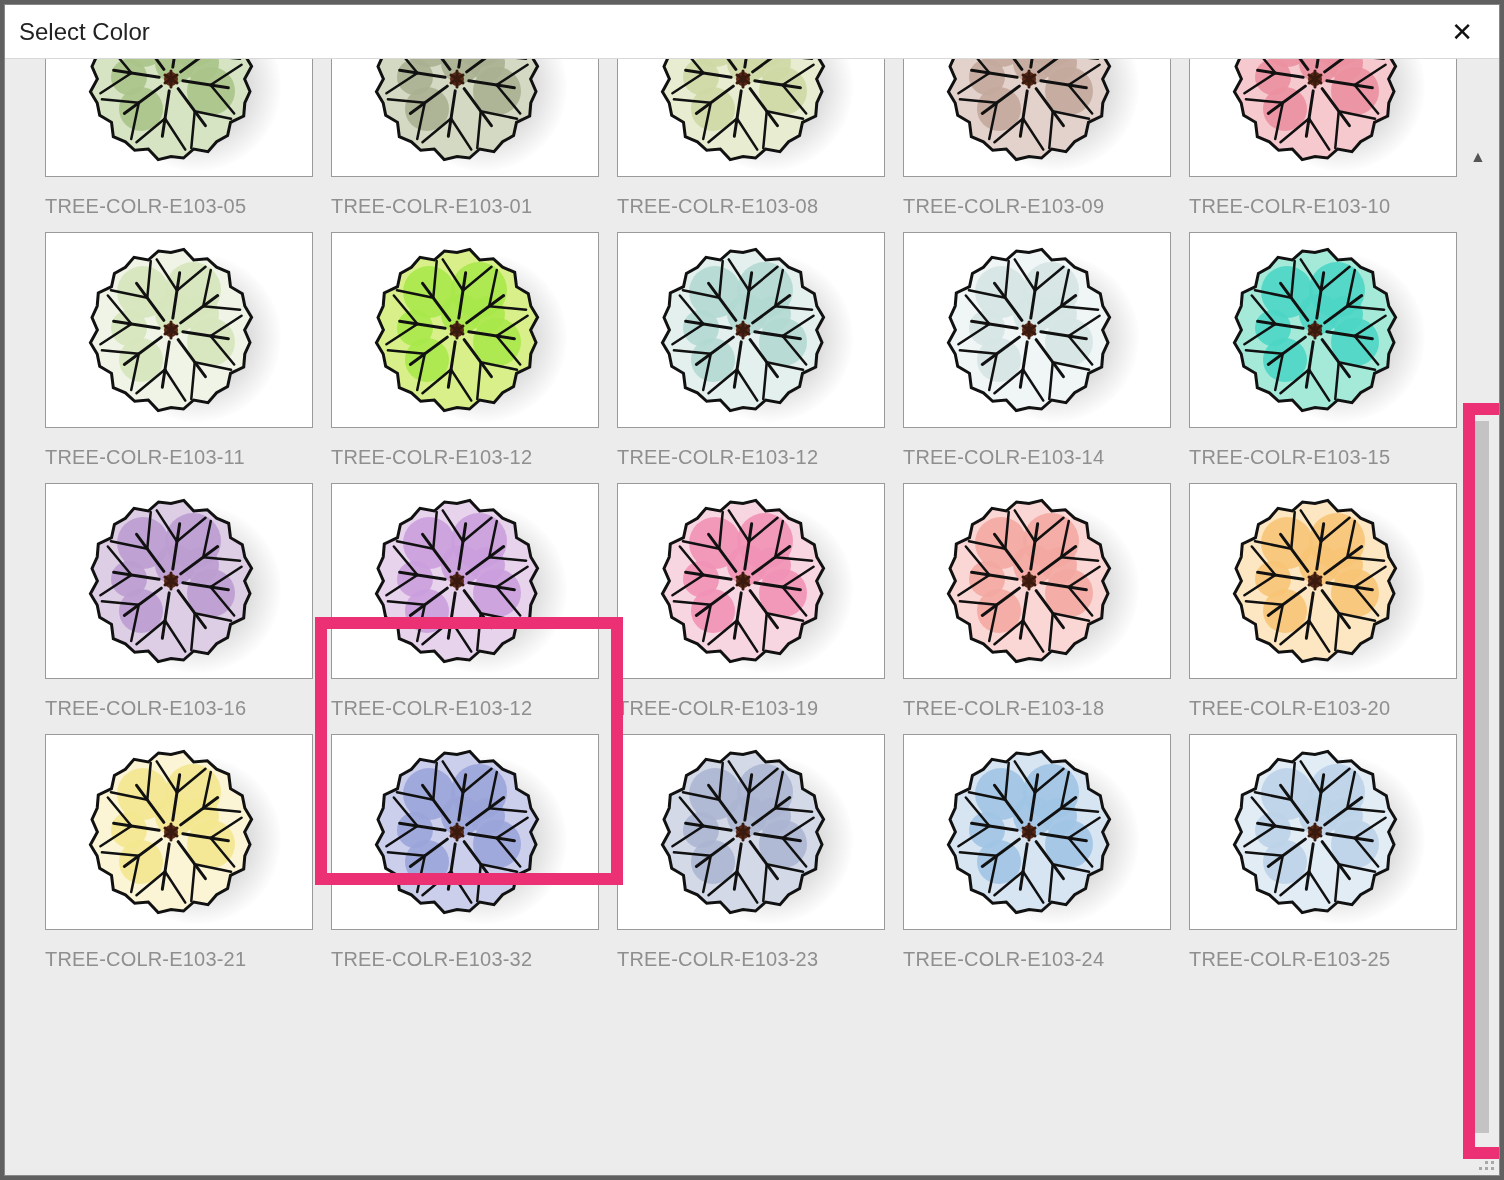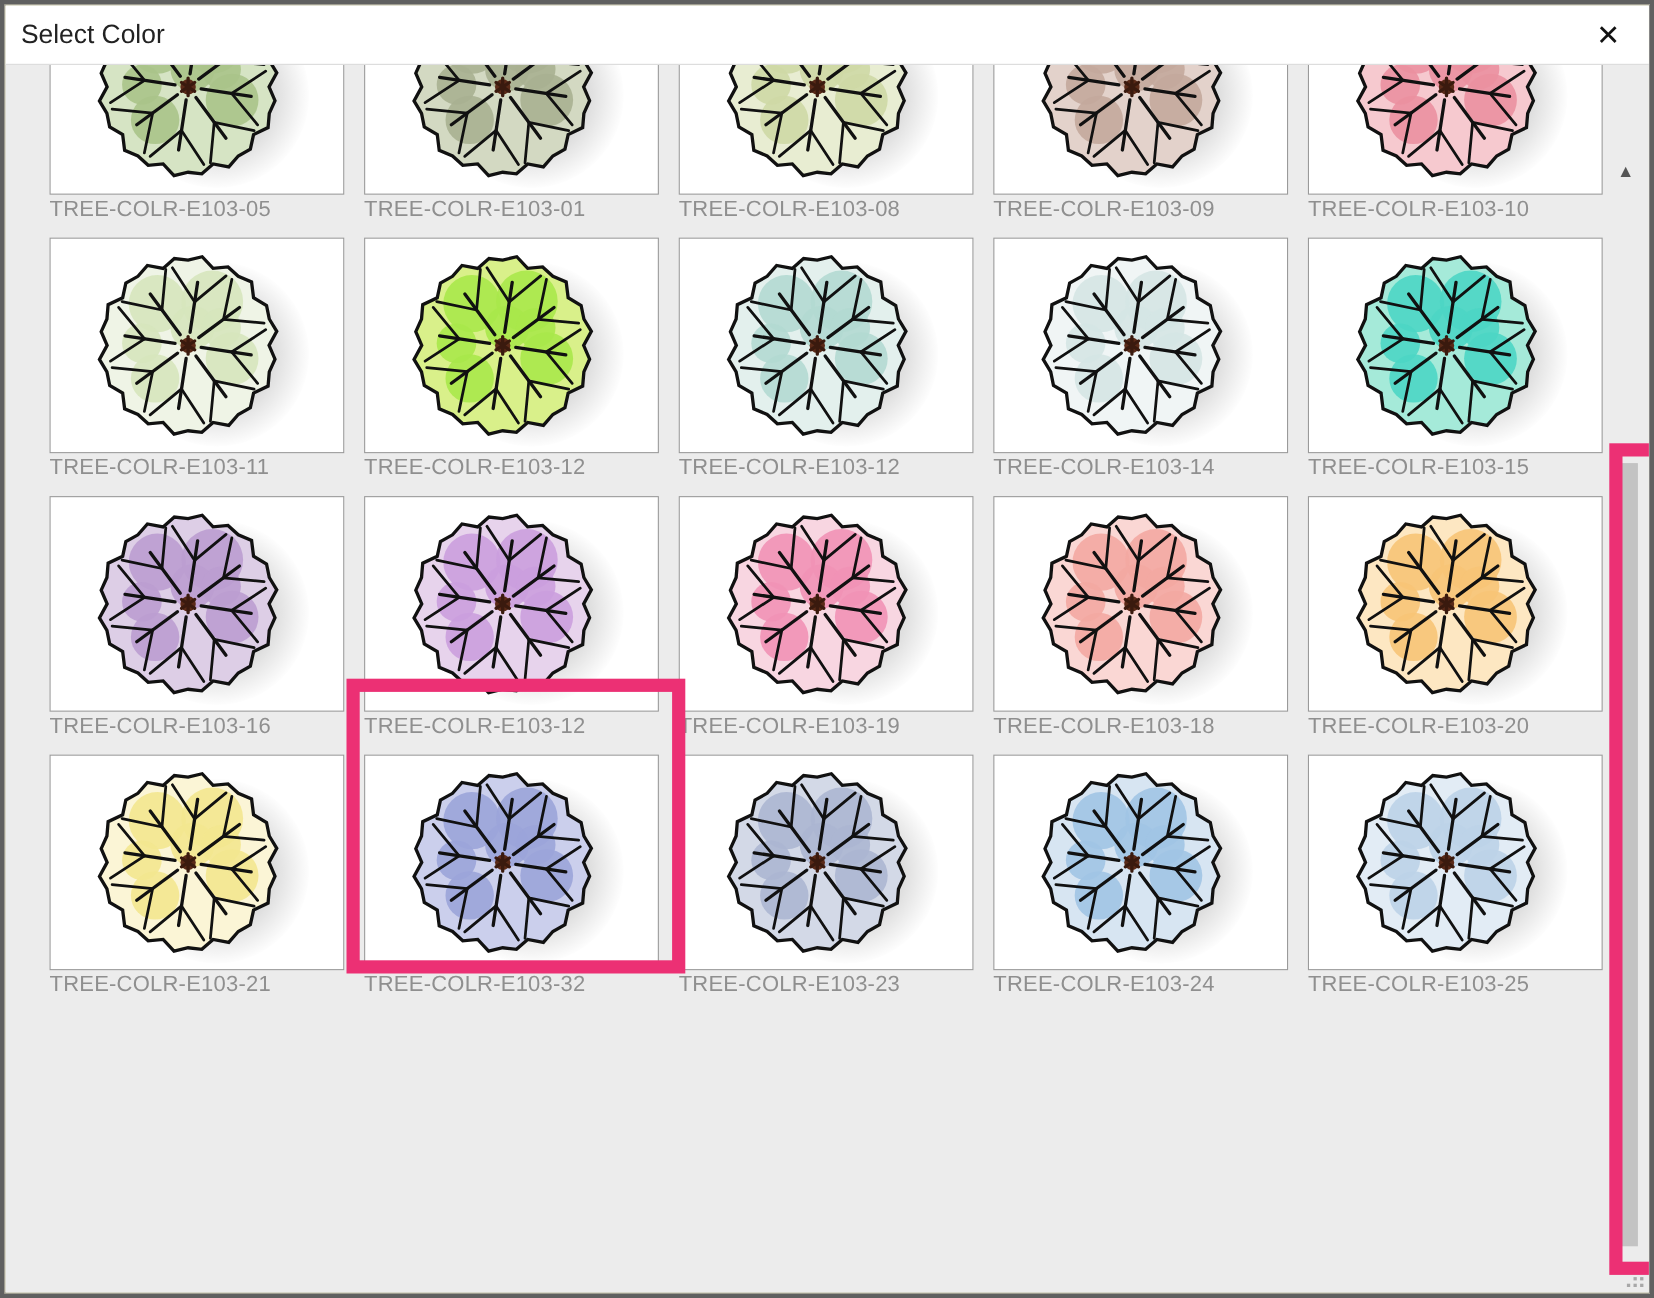--- a/index.html
+++ b/index.html
@@ -5,21 +5,21 @@
     * { box-sizing: border-box; margin: 0; padding: 0; }
     body {
       font-family: "Segoe UI", Arial, sans-serif;
       background: #606060;
       width: 1504px;
       height: 1180px;
       overflow: hidden;
       padding: 4px;
     }
     .window {
-      background: #fef9c3;
+      background: #fdba74;
       width: 100%;
       height: 100%;
       display: flex;
       flex-direction: column;
       border: 1px solid #888;
     }
     .titlebar {
       height: 54px;
       display: flex;
       align-items: center;
@@ -67,21 +67,21 @@
       border: 1px solid #9a9a9a;
       display: flex;
       align-items: center;
       justify-content: center;
       overflow: hidden;
       position: relative;
     }
     .label {
       font-size: 20px;
       color: #8f8f8f;
-      margin-top: 2px;
+      margin-top: 18px;
       letter-spacing: 0.2px;
     }
     .highlight-selected {
       position: absolute;
       border: 12px solid #ec3074;
       top: 558px;
       left: 310px;
       width: 308px;
       height: 268px;
       pointer-events: none;

